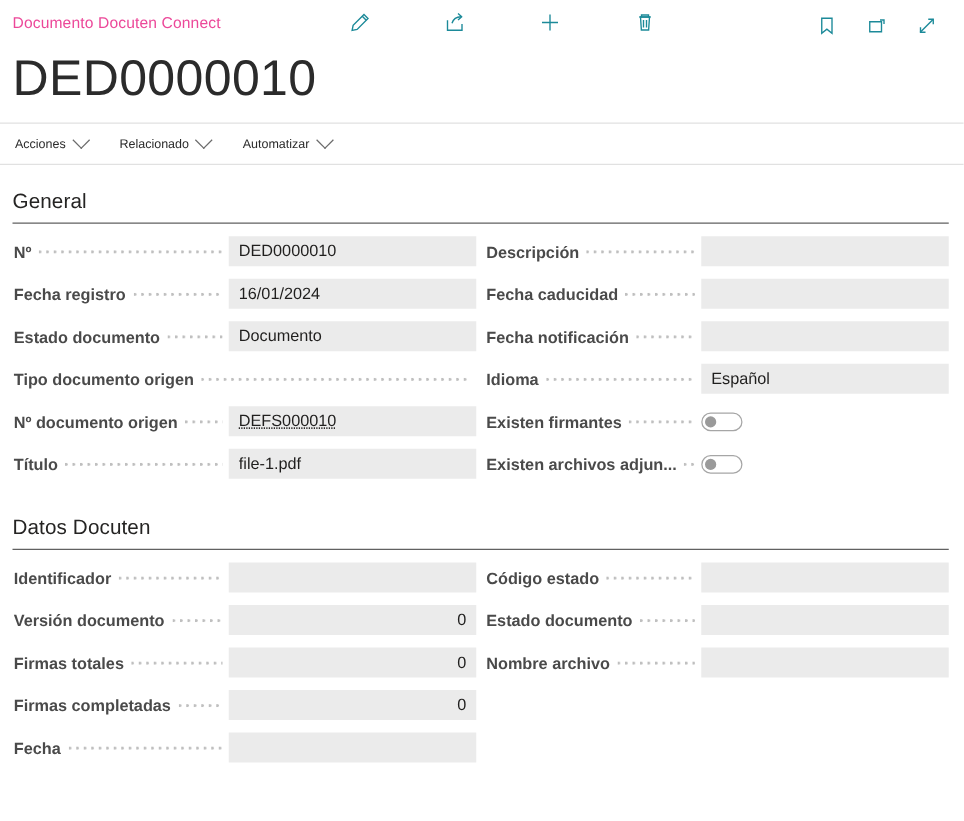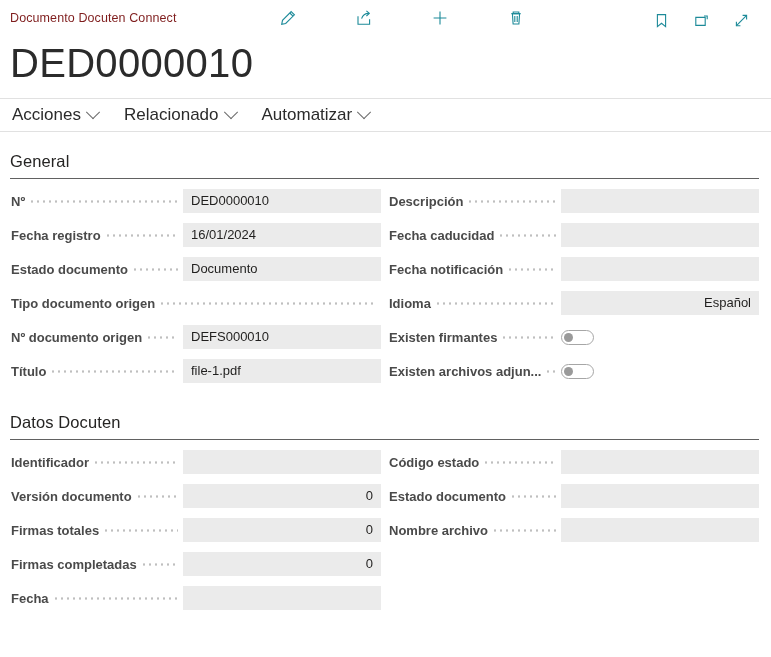--- a/index.html
+++ b/index.html
@@ -19,21 +19,21 @@
   
   .topbar {
     position: relative;
     height: 36px;
     padding: 0 12px 0 10px;
     display: flex;
     align-items: center;
   }
   .app-caption {
     font-size: 12.5px;
-    color: #7f1d1d;
+    color: #ec4899;
     letter-spacing: 0.1px;
     white-space: nowrap;
   }
   .top-icons-center {
     position: absolute;
     left: 278px;
     top: 8px;
     display: flex;
     align-items: center;
     gap: 56px;
@@ -75,21 +75,21 @@
     height: 32px;
     display: flex;
     align-items: center;
     padding-left: 12px;
     gap: 26px;
   }
   .action-menu {
     display: flex;
     align-items: center;
     gap: 7px;
-    font-size: 17px;
+    font-size: 10px;
     color: #2b2b2b;
     cursor: pointer;
     white-space: nowrap;
   }
   .chev {
     display: inline-block;
     width: 9px;
     height: 9px;
     border-right: 1.3px solid #6b6b6b;
     border-bottom: 1.3px solid #6b6b6b;
@@ -151,23 +151,23 @@
     line-height: 24px;
     font-size: 13px;
     color: #201f1e;
     padding: 0 8px;
     box-sizing: border-box;
     cursor: text;
     overflow: hidden;
     white-space: nowrap;
   }
   .col-left .field-input { width: 198px; }
-  .col-right .field-input { width: 198px; text-align: right; }
+  .col-right .field-input { width: 198px; }
   .field-input.num { text-align: right; }
-  .field-input.lookup { text-decoration-style: dotted; }
+  .field-input.lookup { text-decoration: underline; text-decoration-style: dotted; }
 
   
   .field-toggle {
     flex: 0 0 auto;
     width: 198px;
     display: flex;
     align-items: center;
     height: 24px;
   }
   .toggle {

